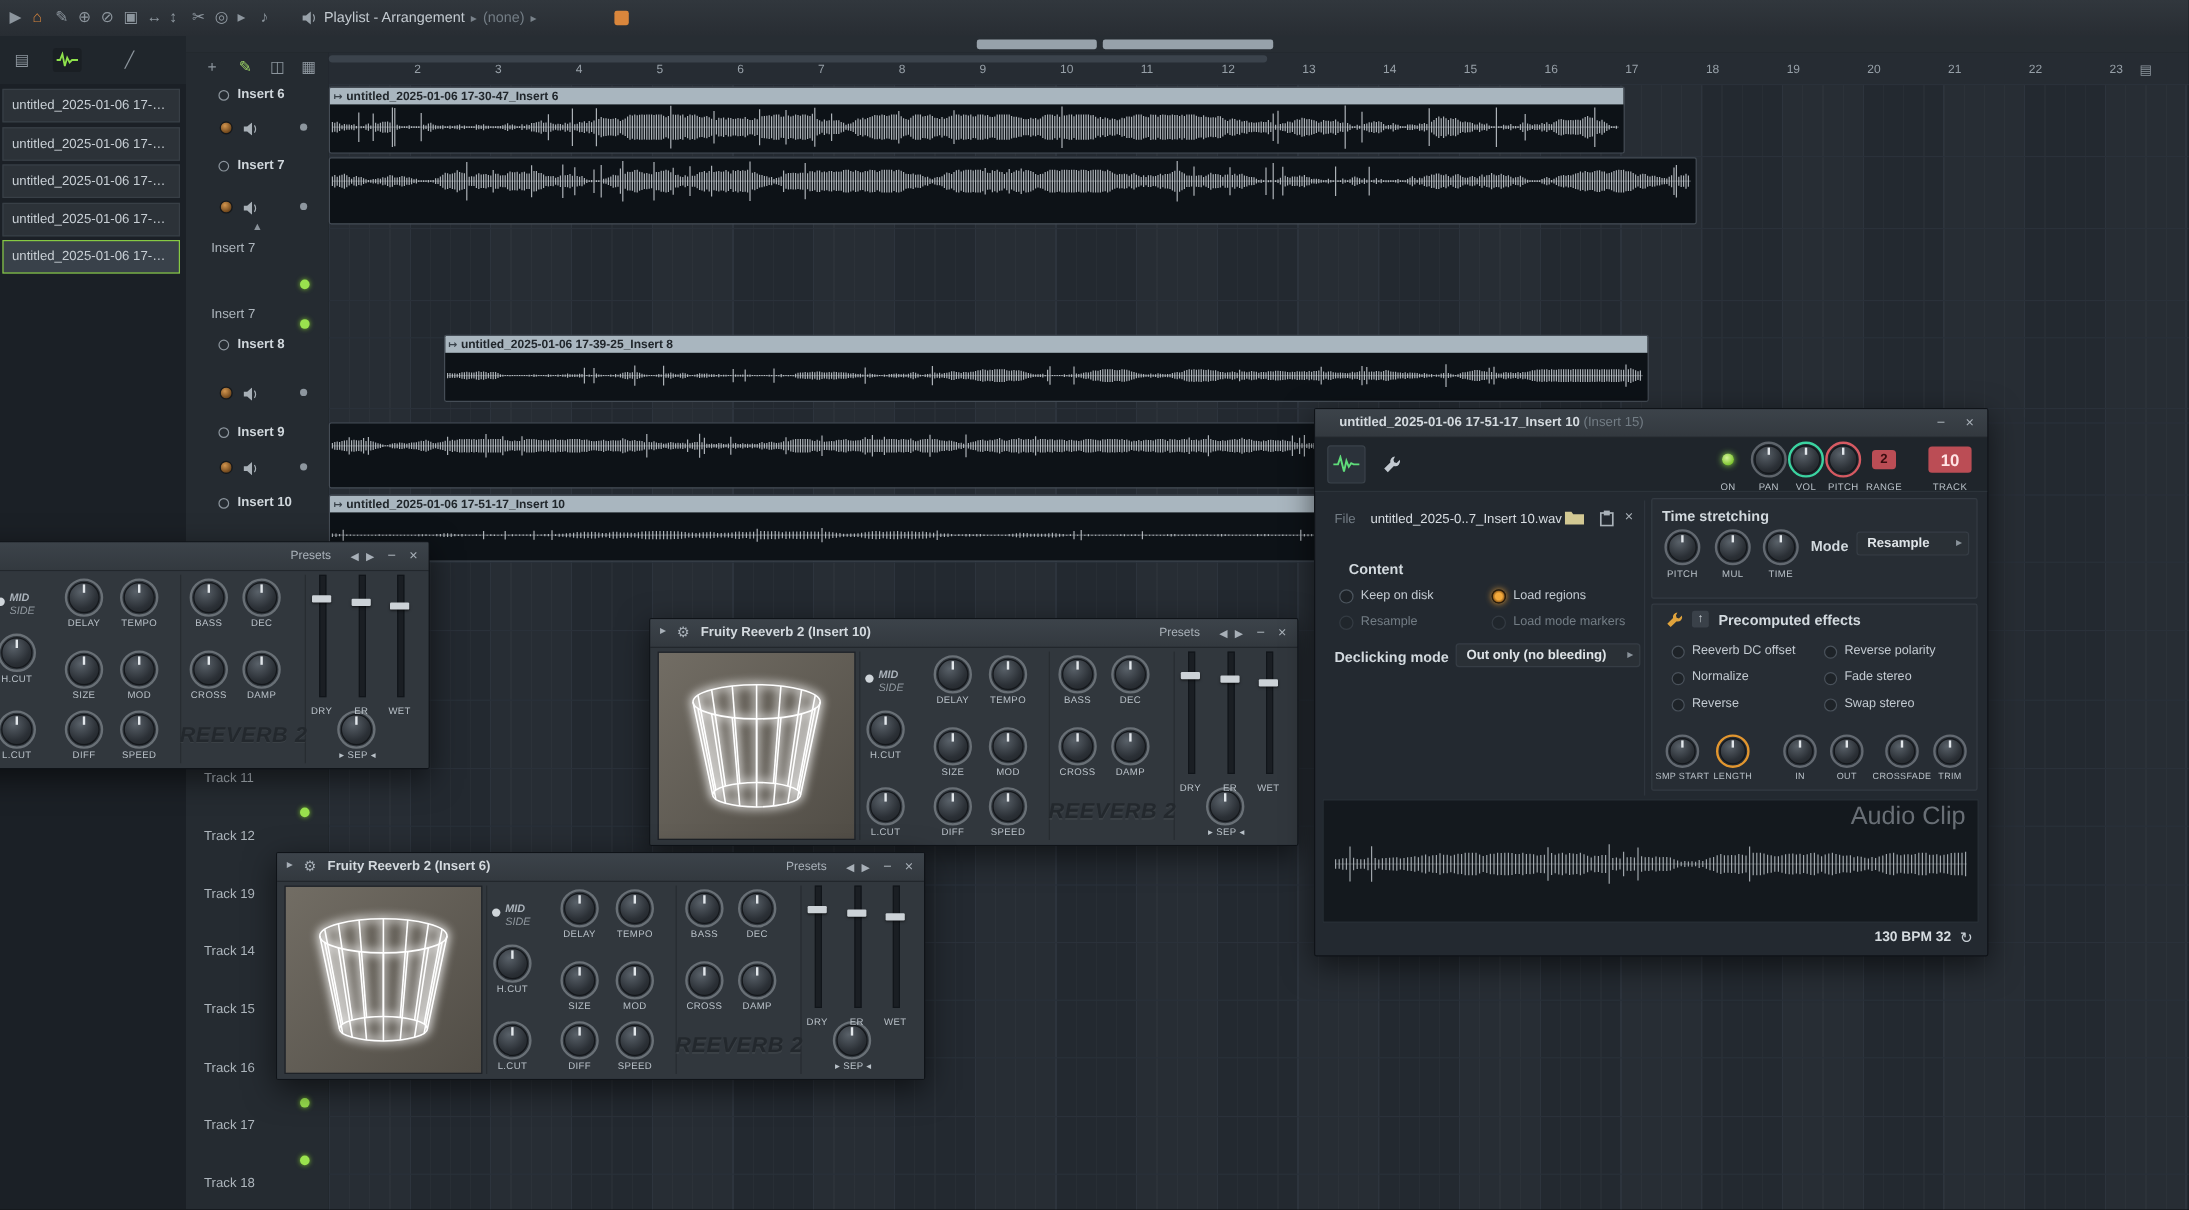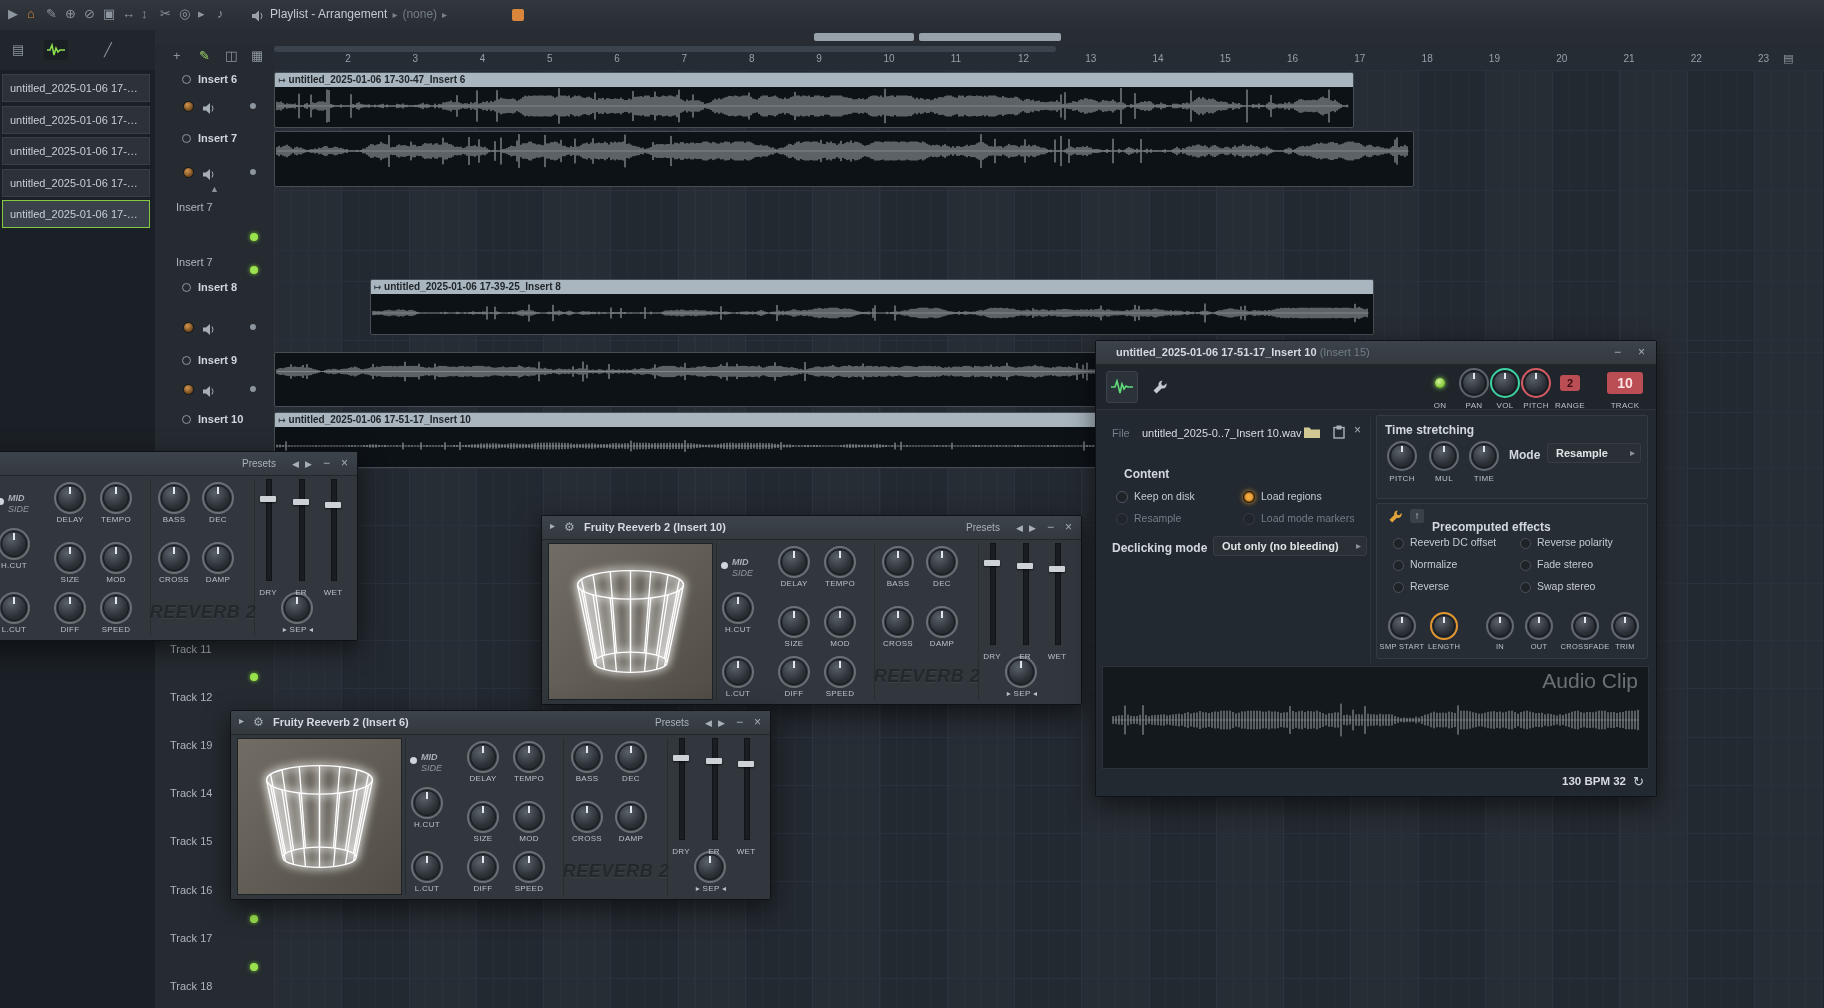--- a/index.html
+++ b/index.html
@@ -760,21 +760,21 @@
         </div>
     </div>
 
     <div class="panel" style="left:280px;top:162px;width:272px;height:156px;">
       <span class="abs" style="left:11px;top:5px;">
         <svg width="15" height="15" viewBox="0 0 16 16">
             <path d="M10.5 1.5a4 4 0 0 0-3.9 4.9L1.5 11.5l3 3 5.1-5.1a4 4 0 0 0 4.9-5.2l-2.6 2.6-2.1-.6-.6-2.1z" fill="#e0a33c"></path>
           </svg>
       </span>
       <span class="abs" style="left:33px;top:5px;width:14px;height:14px;background:#3a4149;border-radius:2px;color:#cdd4d9;font-size:10px;text-align:center;line-height:14px;">↑</span>
-      <div class="sec-h" style="left:55px;top:16px;">Precomputed effects</div>
+      <div class="sec-h" style="left:55px;top:6px;">Precomputed effects</div>
       <div id="fxOpts">
           <span class="optring" style="left: 16px; top: 34px;"></span>
           <span class="small-lb" style="left: 33px; top: 32px;">Reeverb DC offset</span>
           <span class="optring" style="left: 16px; top: 56px;"></span>
           <span class="small-lb" style="left: 33px; top: 54px;">Normalize</span>
           <span class="optring" style="left: 16px; top: 78px;"></span>
           <span class="small-lb" style="left: 33px; top: 76px;">Reverse</span>
           <span class="optring" style="left: 143px; top: 34px;"></span>
           <span class="small-lb" style="left: 160px; top: 32px;">Reverse polarity</span>
           <span class="optring" style="left: 143px; top: 56px;"></span>

